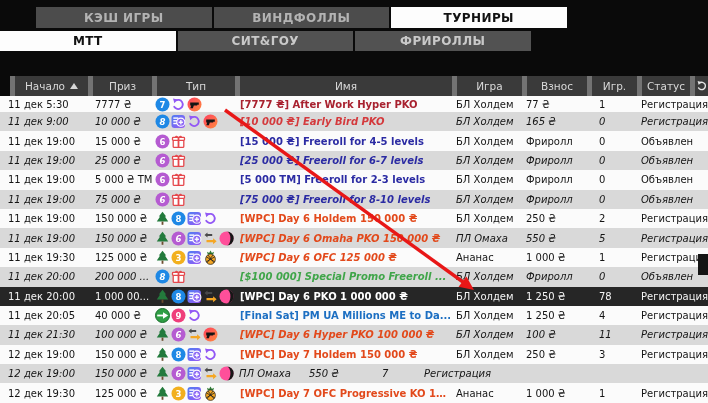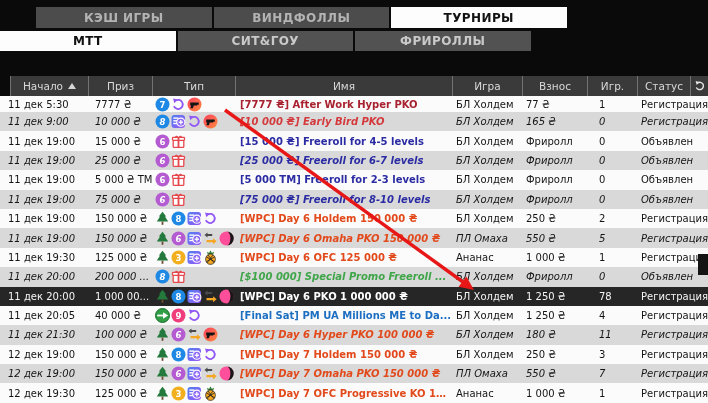--- a/index.html
+++ b/index.html
@@ -19,21 +19,21 @@
   .tab.accent{color:#1a1a1a;}
   
   .filterbar{position:absolute;top:51px;left:0;width:708px;height:25px;background:#1b1b1b;display:flex;align-items:center;margin-top:44px;}
   .viewsquare{width:9px;height:9px;background:#f2f2f2;margin-left:9px;border-radius:1px;}
   .filterbtn{margin-left:5px;width:100px;height:19px;background:#3d3d3d;color:#efefef;display:flex;align-items:center;justify-content:center;
              font-size:11px;font-weight:bold;letter-spacing:.6px;cursor:pointer;}
   .search{position:absolute;left:541px;top:0;height:25px;display:flex;align-items:center;gap:6px;cursor:text;}
   .search .ph{color:#8f8f8f;font-size:11px;}
   
   .thead{position:absolute;top:76px;left:0;width:708px;height:20px;background:#3a3a3a;display:flex;color:#d9d9d9;font-size:10.5px;}
-  .th{display:flex;align-items:center;justify-content:center;border-left:1px solid #737373;box-sizing:border-box;gap:5px;cursor:pointer;}
+  .th{display:flex;align-items:center;justify-content:center;border-left:5px solid #737373;box-sizing:border-box;gap:5px;cursor:pointer;}
   .th:first-child{border-left:none;}
   .th.corner{background:#0a0a0a;cursor:default;}
   .sortasc{width:0;height:0;border-left:4px solid transparent;border-right:4px solid transparent;border-bottom:6px solid #d6d6d6;}
   
   .tbody{position:absolute;top:96px;left:0;width:708px;height:307px;display:flex;flex-direction:column;}
   .trow{display:flex;height:19.4px;align-items:center;color:#141414;font-size:10px;cursor:pointer;overflow:hidden;}
   .trow:first-child{height:16px;}
   .trow.shade-base{background:#fbfbfb;}
   .trow.shade-alt{background:#d9d9d9;font-style:italic;}
   .trow.shade-selected{background:#262626;color:#f5f5f5;}
@@ -440,21 +440,21 @@
           <span class="icon">
             <svg viewBox="0 0 15 15">
               <polygon points="7.5,0.4 5.3,4.2 9.7,4.2" fill="#2f7a33"></polygon>
               <polygon points="4,1.7 4.8,4.6 7.2,3.4" fill="#2f7a33"></polygon>
               <polygon points="11,1.7 10.2,4.6 7.8,3.4" fill="#2f7a33"></polygon>
               <ellipse cx="7.5" cy="9.2" rx="4.9" ry="5.2" fill="#f5a623" stroke="#222" stroke-width="0.7"></ellipse>
               <path d="M3.2,6.8 l8.6,5 M3.2,11.8 l8.6,-5 M5,5 l6,7.8 M10,5 l-6,7.8" stroke="#222" stroke-width="0.8" fill="none"></path>
             </svg>
           </span>
         </div>
-        <div class="td c-name" style="color: rgb(226, 73, 27);">[WPC] Day 6 OFC 125 000 ₴</div>
+        <div class="td c-name" style="color: rgb(226, 73, 27); font-style: italic;">[WPC] Day 6 OFC 125 000 ₴</div>
         <div class="td c-game">Ананас</div>
         <div class="td c-buyin">1 000 ₴</div>
         <div class="td c-players">1</div>
         <div class="td c-status">Регистрация</div>
       </div>
       <div class="trow shade-alt">
         <div class="td c-start">11 дек 20:00</div>
         <div class="td c-prize">200 000 ...</div>
         <div class="td c-type">
           <span class="icon">
@@ -590,21 +590,21 @@
                   <stop offset="1" stop-color="#ff8a3c"></stop>
                 </linearGradient>
               </defs>
               <circle cx="7.5" cy="7.5" r="7" fill="url(#ggun)"></circle>
               <path d="M3.2,5.4 h8.6 v2.3 h-1.6 v0.9 h-3.4 l-0.9,2.7 h-2.6 l0.9,-2.7 h-1 z" fill="#141414"></path>
             </svg>
           </span>
         </div>
         <div class="td c-name" style="color: rgb(226, 73, 27);">[WPC] Day 6 Hyper PKO 100 000 ₴</div>
         <div class="td c-game">БЛ Холдем</div>
-        <div class="td c-buyin">180 ₴</div>
+        <div class="td c-buyin">100 ₴</div>
         <div class="td c-players">11</div>
         <div class="td c-status">Регистрация</div>
       </div>
       <div class="trow shade-base">
         <div class="td c-start">12 дек 19:00</div>
         <div class="td c-prize">150 000 ₴</div>
         <div class="td c-type">
           <span class="icon">
             <svg viewBox="0 0 15 15">
               <polygon points="7.5,0.8 11.2,5.4 9.9,5.4 13.2,10.6 1.8,10.6 5.1,5.4 3.8,5.4" fill="#237a3c"></polygon>
@@ -686,21 +686,20 @@
               <path d="M13.6,10.2 l-3.5,-3 v1.9 h-6.6 v2.2 h6.6 v1.9 z" fill="#f5a623"></path>
             </svg>
           </span>
           <span class="icon">
             <svg viewBox="0 0 15 15">
               <circle cx="7.5" cy="7.5" r="7" fill="#ff4f9a"></circle>
               <path d="M7.8,0.6 a6.9,6.9 0 0,1 0,13.8 a3.6,6.9 0 0,0 0,-13.8 z" fill="#161616"></path>
             </svg>
           </span>
         </div>
-        <div class="td c-name" style="color: rgb(226, 73, 27);">[WPC] Day 7 Omaha PKO 150 000 ₴</div>
         <div class="td c-game">ПЛ Омаха</div>
         <div class="td c-buyin">550 ₴</div>
         <div class="td c-players">7</div>
         <div class="td c-status">Регистрация</div>
       </div>
       <div class="trow shade-base">
         <div class="td c-start">12 дек 19:30</div>
         <div class="td c-prize">125 000 ₴</div>
         <div class="td c-type">
           <span class="icon">

